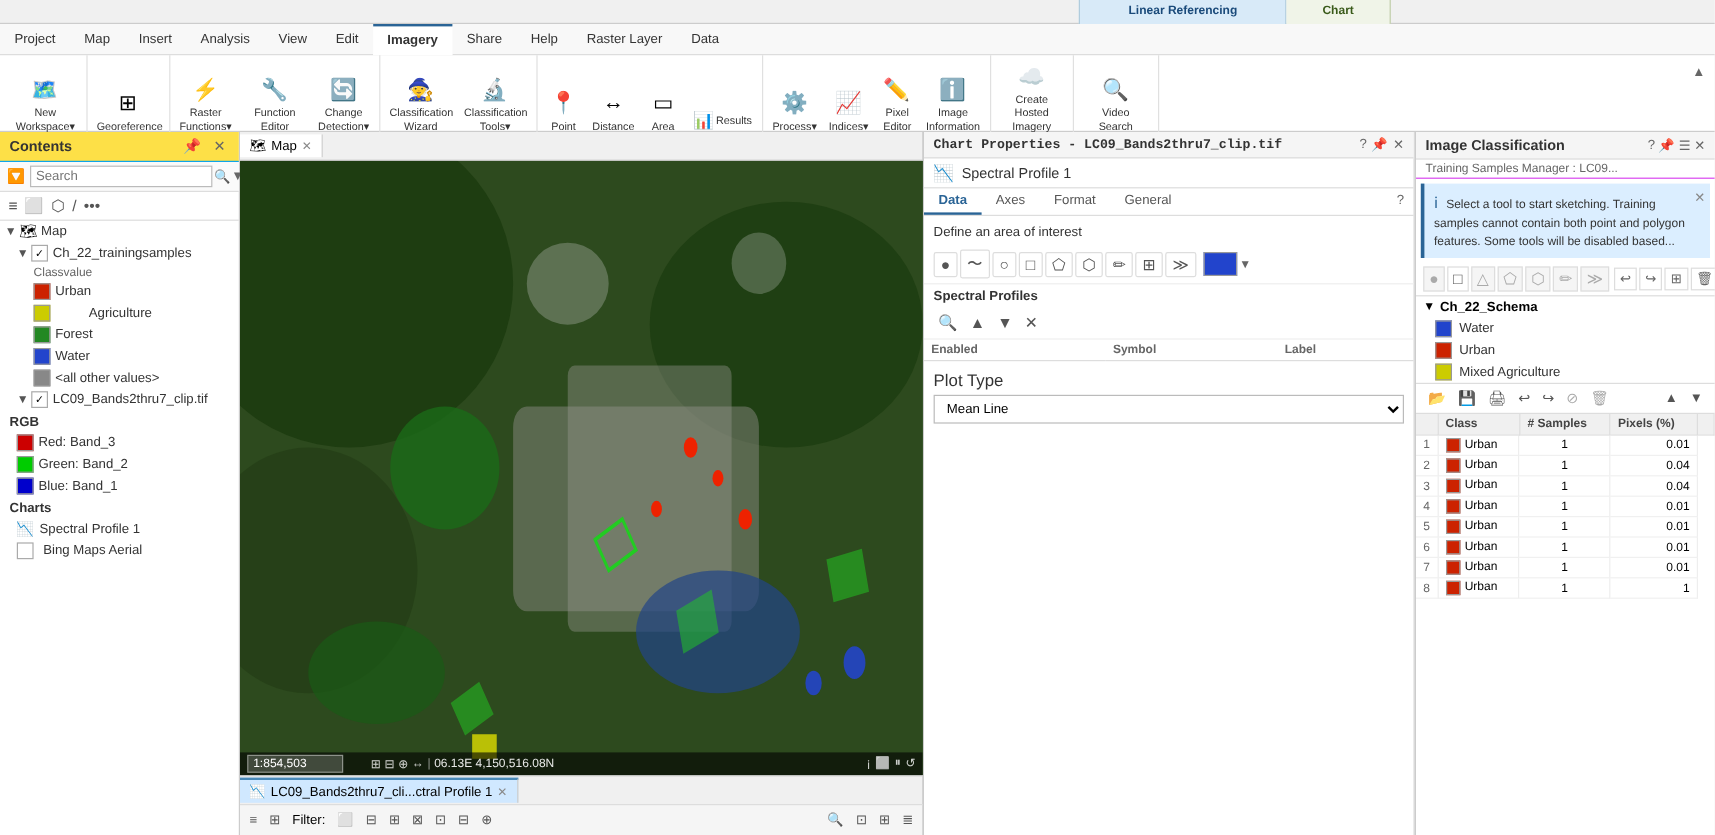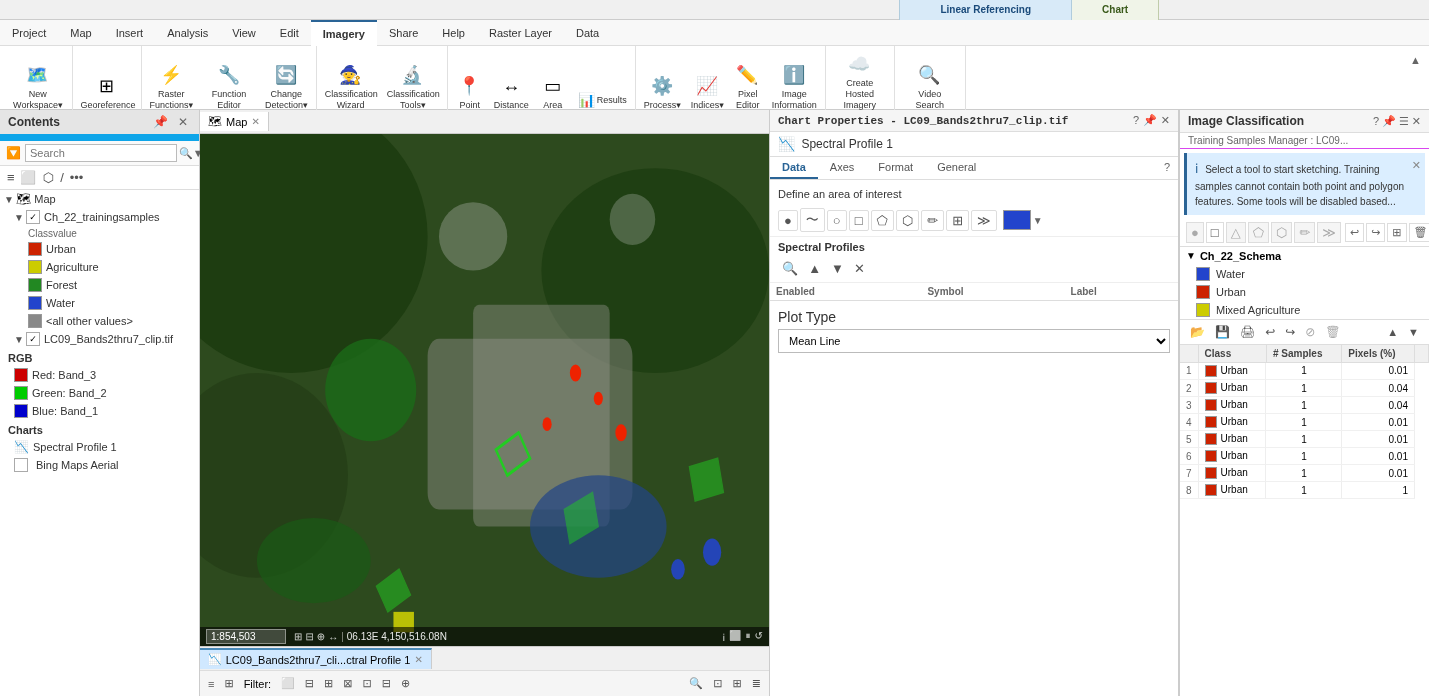--- a/index.html
+++ b/index.html
@@ -16,21 +16,21 @@
     .ribbon-group-label { font-size: 9px; color: #666; margin-top: 2px; text-align: center; }
     .ribbon-btn { display: flex; flex-direction: column; align-items: center; padding: 2px 4px; cursor: pointer; border-radius: 2px; min-width: 36px; }
     .ribbon-btn .icon { width: 28px; height: 28px; display: flex; align-items: center; justify-content: center; font-size: 18px; }
     .ribbon-btn .label { font-size: 9px; text-align: center; color: #333; line-height: 1.2; max-width: 52px; }
 
     
     .main-area { display: flex; height: calc(696px - 110px); }
 
     
     .contents-panel { width: 200px; background: #fff; border-right: 1px solid #ccc; display: flex; flex-direction: column; flex-shrink: 0; }
-    .panel-header { background: #e5e5e5; border-bottom: 7px solid #0ea5e9; padding: 4px 8px; display: flex; align-items: center; justify-content: space-between; }
+    .panel-header { background: #fde047; border-bottom: 1px solid #0ea5e9; padding: 4px 8px; display: flex; align-items: center; justify-content: space-between; }
     .panel-title { font-size: 12px; font-weight: 600; color: #333; }
     .panel-controls { display: flex; gap: 4px; align-items: center; }
     .panel-ctrl-btn { cursor: pointer; color: #666; font-size: 11px; padding: 1px 3px; }
     .search-bar { display: flex; align-items: center; padding: 3px 6px; border-bottom: 1px solid #ddd; background: #fafafa; }
     .search-input { flex: 1; border: 1px solid #bbb; padding: 2px 4px; font-size: 11px; }
     .search-icon { color: #666; margin-left: 2px; cursor: pointer; }
     .contents-toolbar { display: flex; align-items: center; padding: 3px 6px; border-bottom: 1px solid #ddd; gap: 4px; }
     .tool-btn { cursor: pointer; color: #555; font-size: 13px; padding: 1px; }
     .drawing-order { font-size: 11px; font-weight: 600; padding: 4px 8px; color: #333; border-bottom: 1px solid #eee; }
     .tree-item { display: flex; align-items: center; padding: 2px 4px; cursor: pointer; }
@@ -42,21 +42,21 @@
     .section-label { font-size: 11px; font-weight: 600; padding: 4px 8px 2px; color: #333; }
     .chart-item { display: flex; align-items: center; padding: 2px 8px; cursor: pointer; }
 
     
     .map-panel { flex: 1; display: flex; flex-direction: column; background: #3a3a3a; position: relative; }
     .map-tab-bar { background: #f0f0f0; border-bottom: 1px solid #ccc; display: flex; align-items: center; height: 24px; }
     .map-tab { display: flex; align-items: center; padding: 3px 8px; border-right: 1px solid #ccc; font-size: 11px; cursor: pointer; background: #fff; gap: 4px; }
     .map-tab .close { color: #888; font-size: 10px; cursor: pointer; }
     .map-content { flex: 1; position: relative; overflow: hidden; }
     .map-image { width: 100%; height: 100%; background: #2d5a1b; position: relative; overflow: hidden; }
-    .map-bottom-bar { background: rgba(0,0,0,0.6); color: #fff; display: flex; align-items: center; padding: 2px 6px; gap: 8px; font-size: 10px; }
+    .map-bottom-bar { background: rgba(0,0,0,0.6); color: #fff; display: flex; align-items: center; padding: 2px 6px; gap: 23px; font-size: 10px; }
     .scale-input { background: rgba(255,255,255,0.2); border: 1px solid rgba(255,255,255,0.4); color: #fff; padding: 1px 4px; font-size: 10px; width: 80px; }
     .spectral-tab { display: flex; align-items: center; padding: 3px 8px; border-right: 1px solid #ccc; font-size: 11px; cursor: pointer; background: #d0e8ff; gap: 4px; border-top: 2px solid #4a8ab8; }
     .spectral-tab .close { color: #888; font-size: 10px; cursor: pointer; }
 
     
     .bottom-tool-bar { background: #f5f5f5; border-top: 1px solid #ddd; height: 26px; display: flex; align-items: center; padding: 0 4px; gap: 2px; }
     .btm-btn { cursor: pointer; padding: 2px 4px; border-radius: 2px; font-size: 11px; color: #555; }
 
     
     .chart-panel { width: 410px; background: #fff; border-left: 1px solid #ccc; border-right: 1px solid #ccc; display: flex; flex-direction: column; flex-shrink: 0; }
@@ -303,21 +303,21 @@
         <span class="tree-label">Ch_22_trainingsamples</span>
       </div>
 
       <div style="padding-left:28px; font-size:10px; color:#666; padding-top:2px; padding-bottom:1px;">Classvalue</div>
 
       <div class="tree-item" style="padding-left:28px;">
         <div class="tree-swatch" style="background:#cc2200;"></div>
         <span class="tree-label">Urban</span>
       </div>
 
-      <div class="tree-item" style="padding-left:28px;">
+      <div class="tree-item" style="padding-left:28px;gap:28px;">
         <div class="tree-swatch" style="background:#cccc00;"></div>
         <span class="tree-label">Agriculture</span>
       </div>
 
       <div class="tree-item" style="padding-left:28px;">
         <div class="tree-swatch" style="background:#228822;"></div>
         <span class="tree-label">Forest</span>
       </div>
 
       <div class="tree-item" style="padding-left:28px;">

